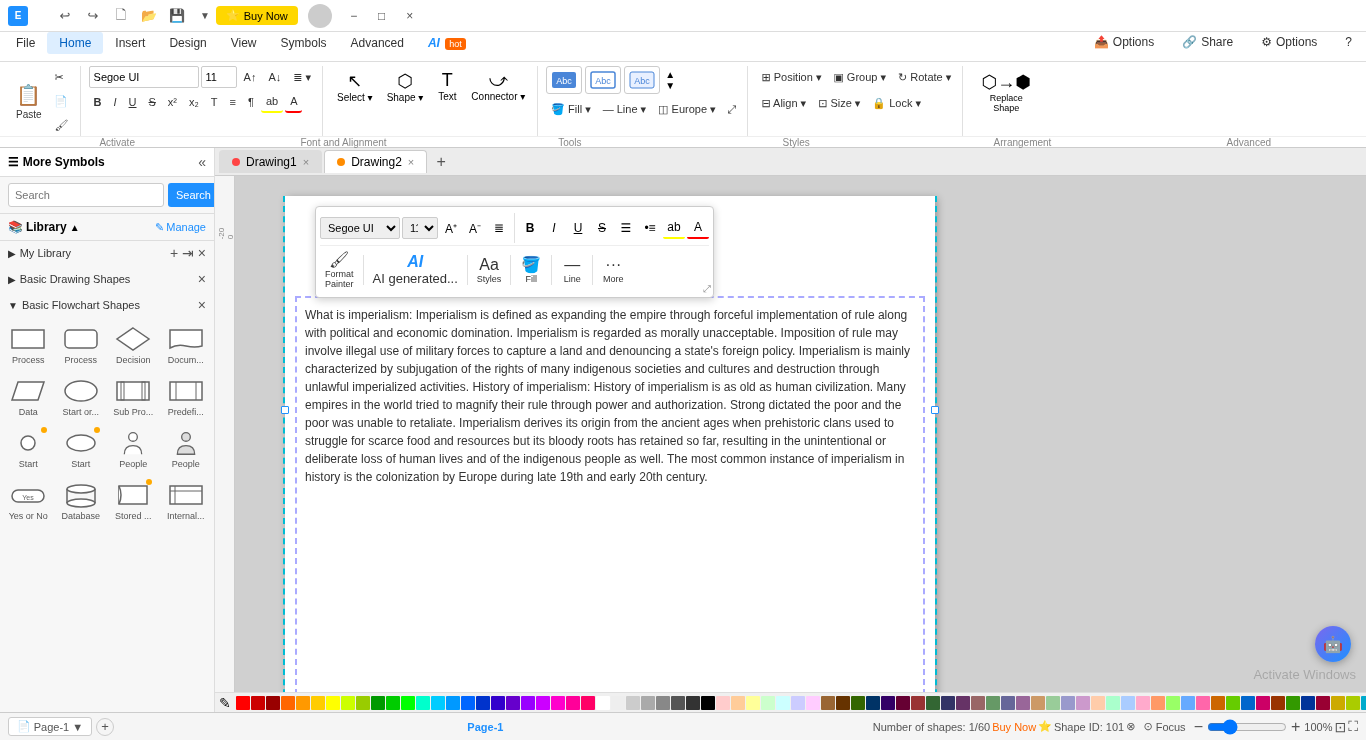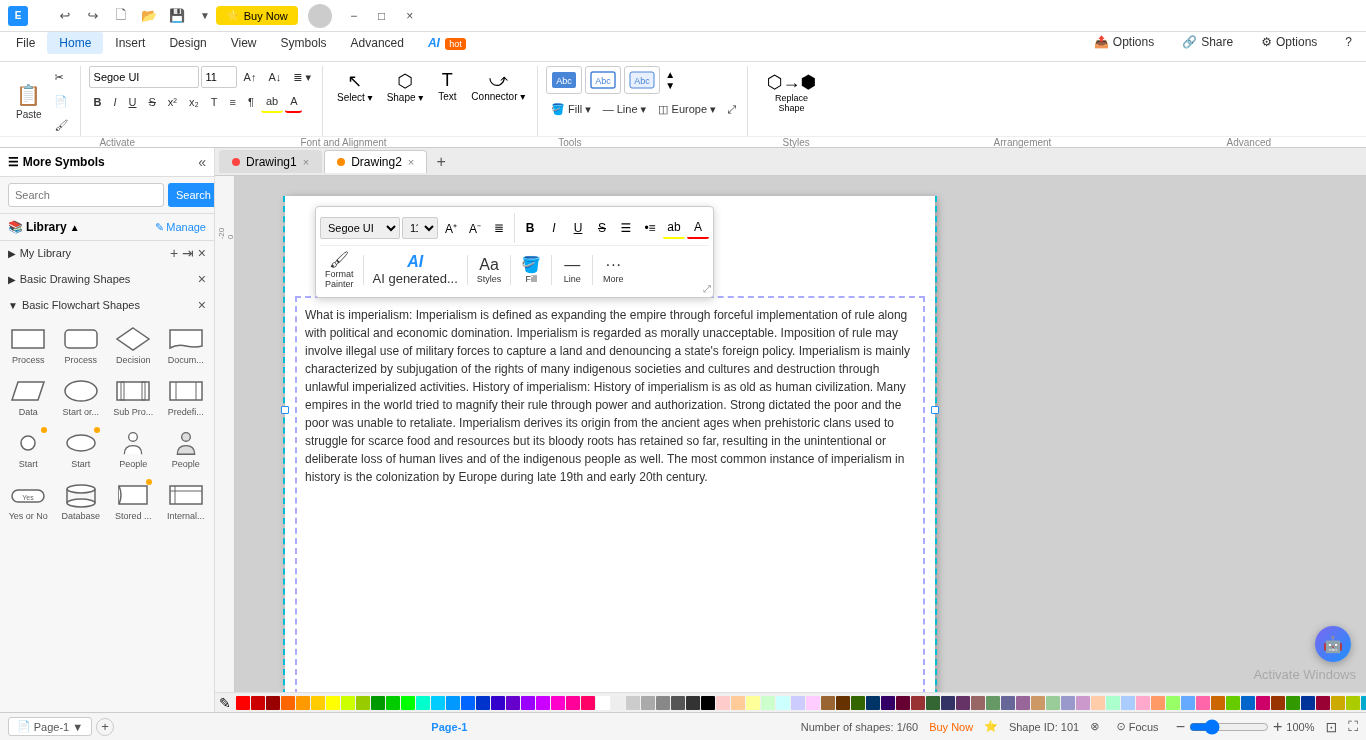--- a/index.html
+++ b/index.html
@@ -266,21 +266,21 @@
       display: flex;
       align-items: center;
       padding: 0 8px;
       font-size: 11px;
       color: #555;
     }
     #status-bar .page-selector { display: flex; align-items: center; gap: 4px; }
     #status-bar .page-btn { padding: 2px 8px; border: 1px solid #ccc; border-radius: 3px; background: white; cursor: pointer; font-size: 11px; display: flex; align-items: center; gap: 3px; }
     #status-bar .add-page { width: 18px; height: 18px; border: 1px solid #ccc; border-radius: 50%; display: flex; align-items: center; justify-content: center; cursor: pointer; font-size: 13px; }
     #status-bar .status-center { flex: 1; text-align: center; }
-    #status-bar .status-right { display: flex; align-items: center; gap: 11px; margin-left: auto; }
+    #status-bar .status-right { display: flex; align-items: center; gap: 2px; margin-left: auto; }
     #status-bar .zoom-control { display: flex; align-items: center; gap: 4px; }
     #status-bar .zoom-btn { cursor: pointer; font-size: 16px; }
     #status-bar .zoom-slider { width: 80px; }
 
     
     #color-palette {
       height: 20px;
       background: #f0f0f0;
       display: flex;
       align-items: center;
@@ -468,20 +468,32 @@
         </div>
       </div>
       <div class="ribbon-row" style="margin-top:4px;">
         <div class="ribbon-btn-small">🪣 Fill ▾</div>
         <div class="ribbon-btn-small">— Line ▾</div>
         <div class="ribbon-btn-small">◫ Europe ▾</div>
         <div class="ribbon-btn-small" style="margin-left:auto">⤢</div>
       </div>
     </div>
 
+    <div class="ribbon-group">
+      <div class="ribbon-row">
+        <div class="ribbon-btn-small">⊞ Position ▾</div>
+        <div class="ribbon-btn-small">▣ Group ▾</div>
+        <div class="ribbon-btn-small">↻ Rotate ▾</div>
+      </div>
+      <div class="ribbon-row" style="margin-top:4px;">
+        <div class="ribbon-btn-small">⊟ Align ▾</div>
+        <div class="ribbon-btn-small">⊡ Size ▾</div>
+        <div class="ribbon-btn-small">🔒 Lock ▾</div>
+      </div>
+    </div>
 
     <div class="ribbon-group" style="border-right:none;">
       <div style="display:flex;flex-direction:column;align-items:center;padding:4px 6px;cursor:pointer;border-radius:3px;width:70px;height:52px;justify-content:center;text-align:center;">
         <div style="font-size:18px">⬡→⬢</div>
         <div style="font-size:9px;text-align:center">Replace Shape</div>
       </div>
     </div>
   </div>
   <div id="ribbon-labels" style="display:flex;height:18px;font-size:10px;color:#888;padding:0 4px;border-top:1px solid #eee;">
     <div class="group-label" style="min-width:80px">Activate</div>

